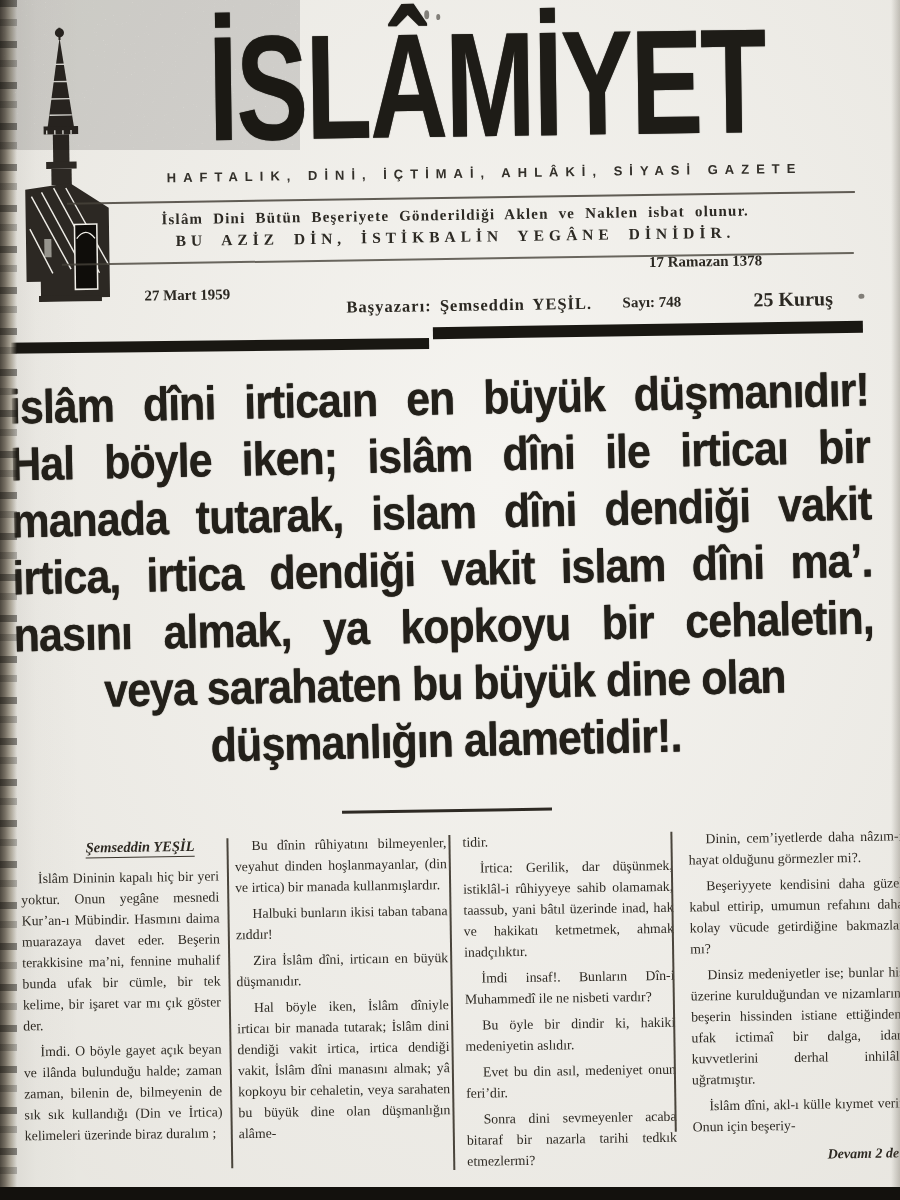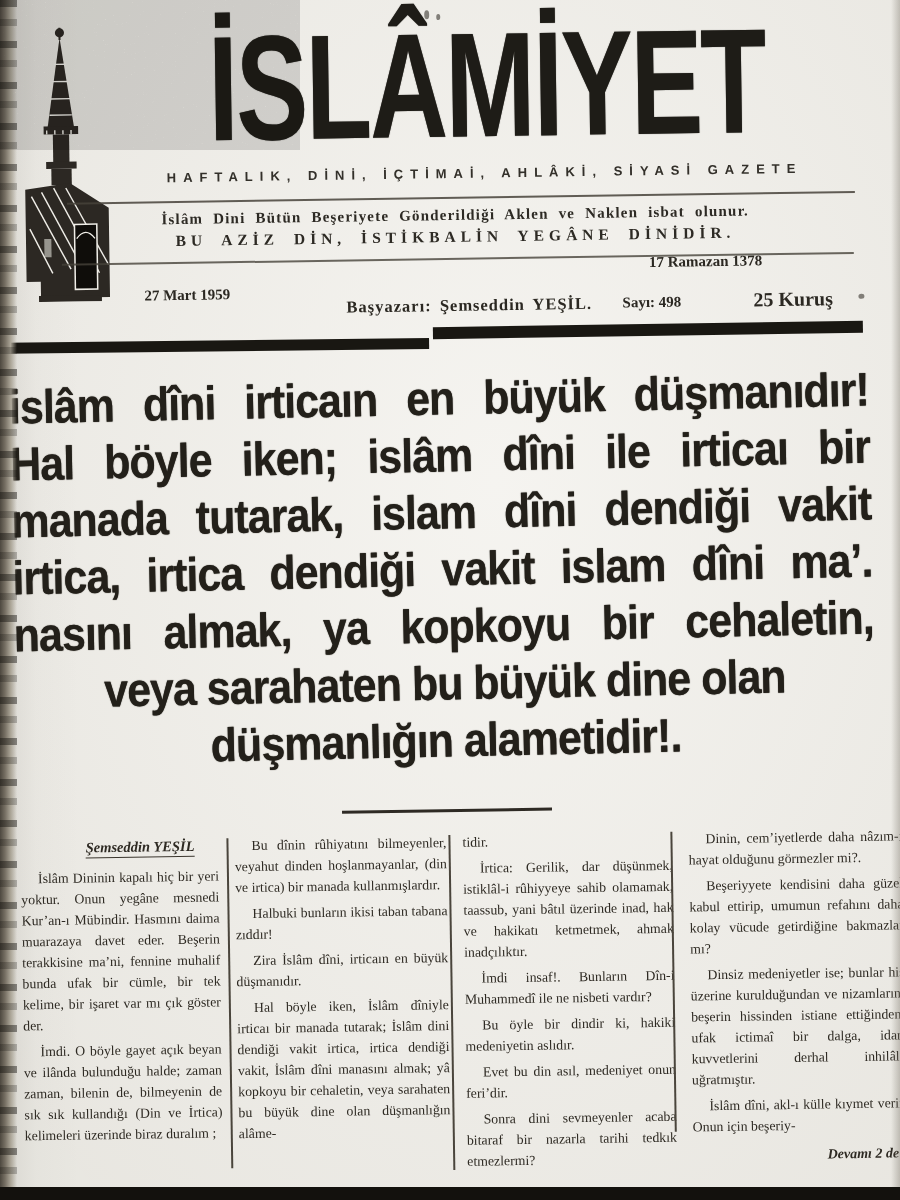--- a/index.html
+++ b/index.html
@@ -133,21 +133,21 @@
     <div class="title">İSLÂMİYET</div>
     <div class="subtitle">HAFTALIK, DİNİ, İÇTİMAİ, AHLÂKİ, SİYASİ GAZETE</div>
     <div class="ruleA"></div>
     <div class="motto1">İslâm Dini Bütün Beşeriyete Gönderildiği Aklen ve Naklen isbat olunur.</div>
     <div class="motto2">BU AZİZ DİN, İSTİKBALİN YEGÂNE DİNİDİR.</div>
     <div class="ruleB"></div>
 
     <div class="dl dl-date">27 Mart 1959</div>
     <div class="dl dl-editor">Başyazarı: Şemseddin YEŞİL.</div>
     <div class="dl dl-hijri">17 Ramazan 1378</div>
-    <div class="dl dl-issue">Sayı: 498</div>
+    <div class="dl dl-issue">Sayı: 748</div>
     <div class="dl dl-price">25 Kuruş</div>
 
     <div class="bar1"></div>
     <div class="bar2"></div>
 
     <div class="headline">
       <div class="hl fill">islâm dîni irticaın en büyük düşmanıdır!</div>
       <div class="hl fill">Hal böyle iken; islâm dîni ile irticaı bir</div>
       <div class="hl fill">manada tutarak, islam dîni dendiği vakit</div>
       <div class="hl fill">irtica, irtica dendiği vakit islam dîni ma’.</div>

